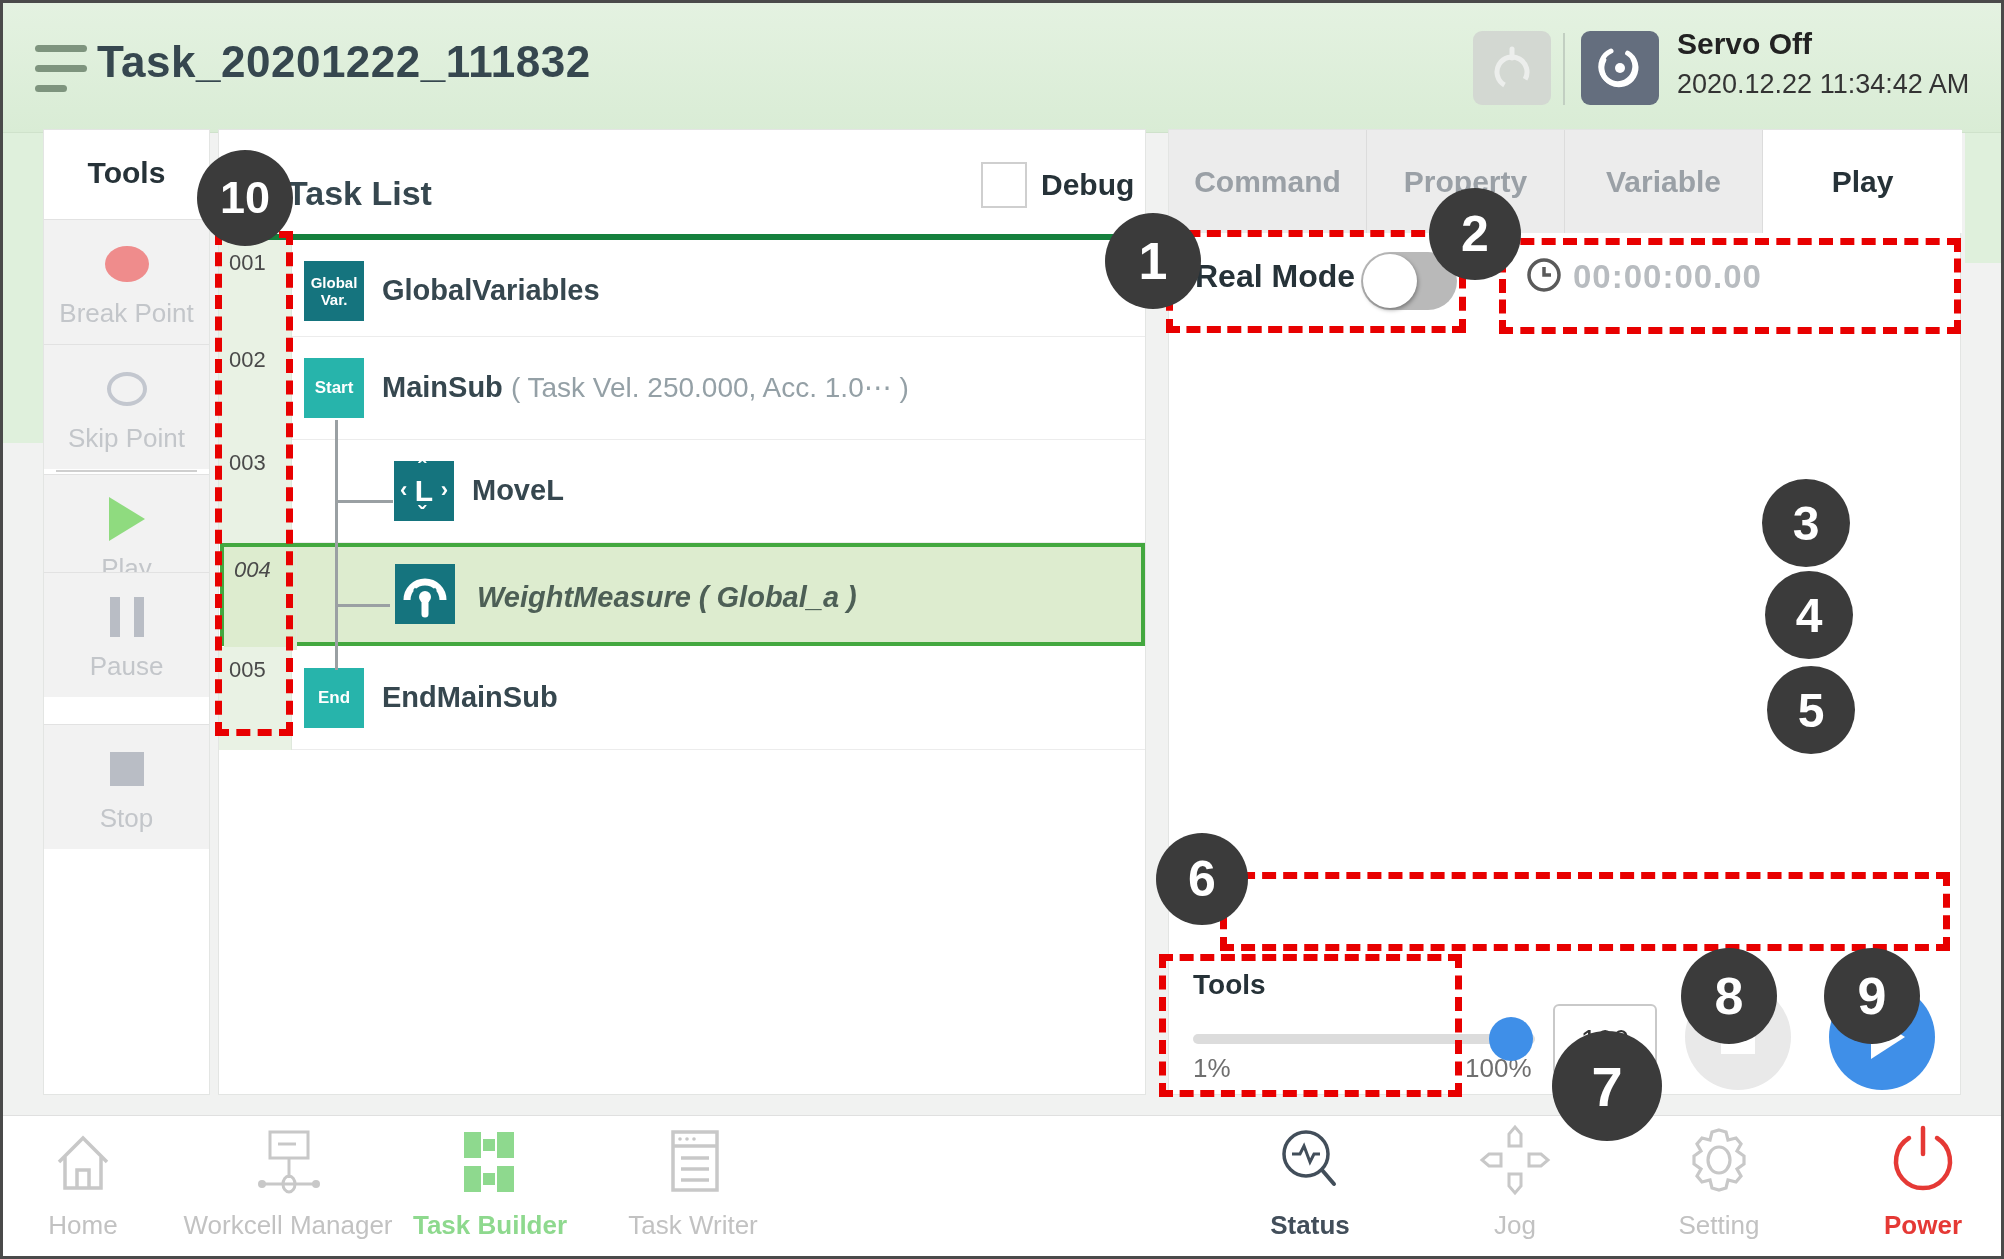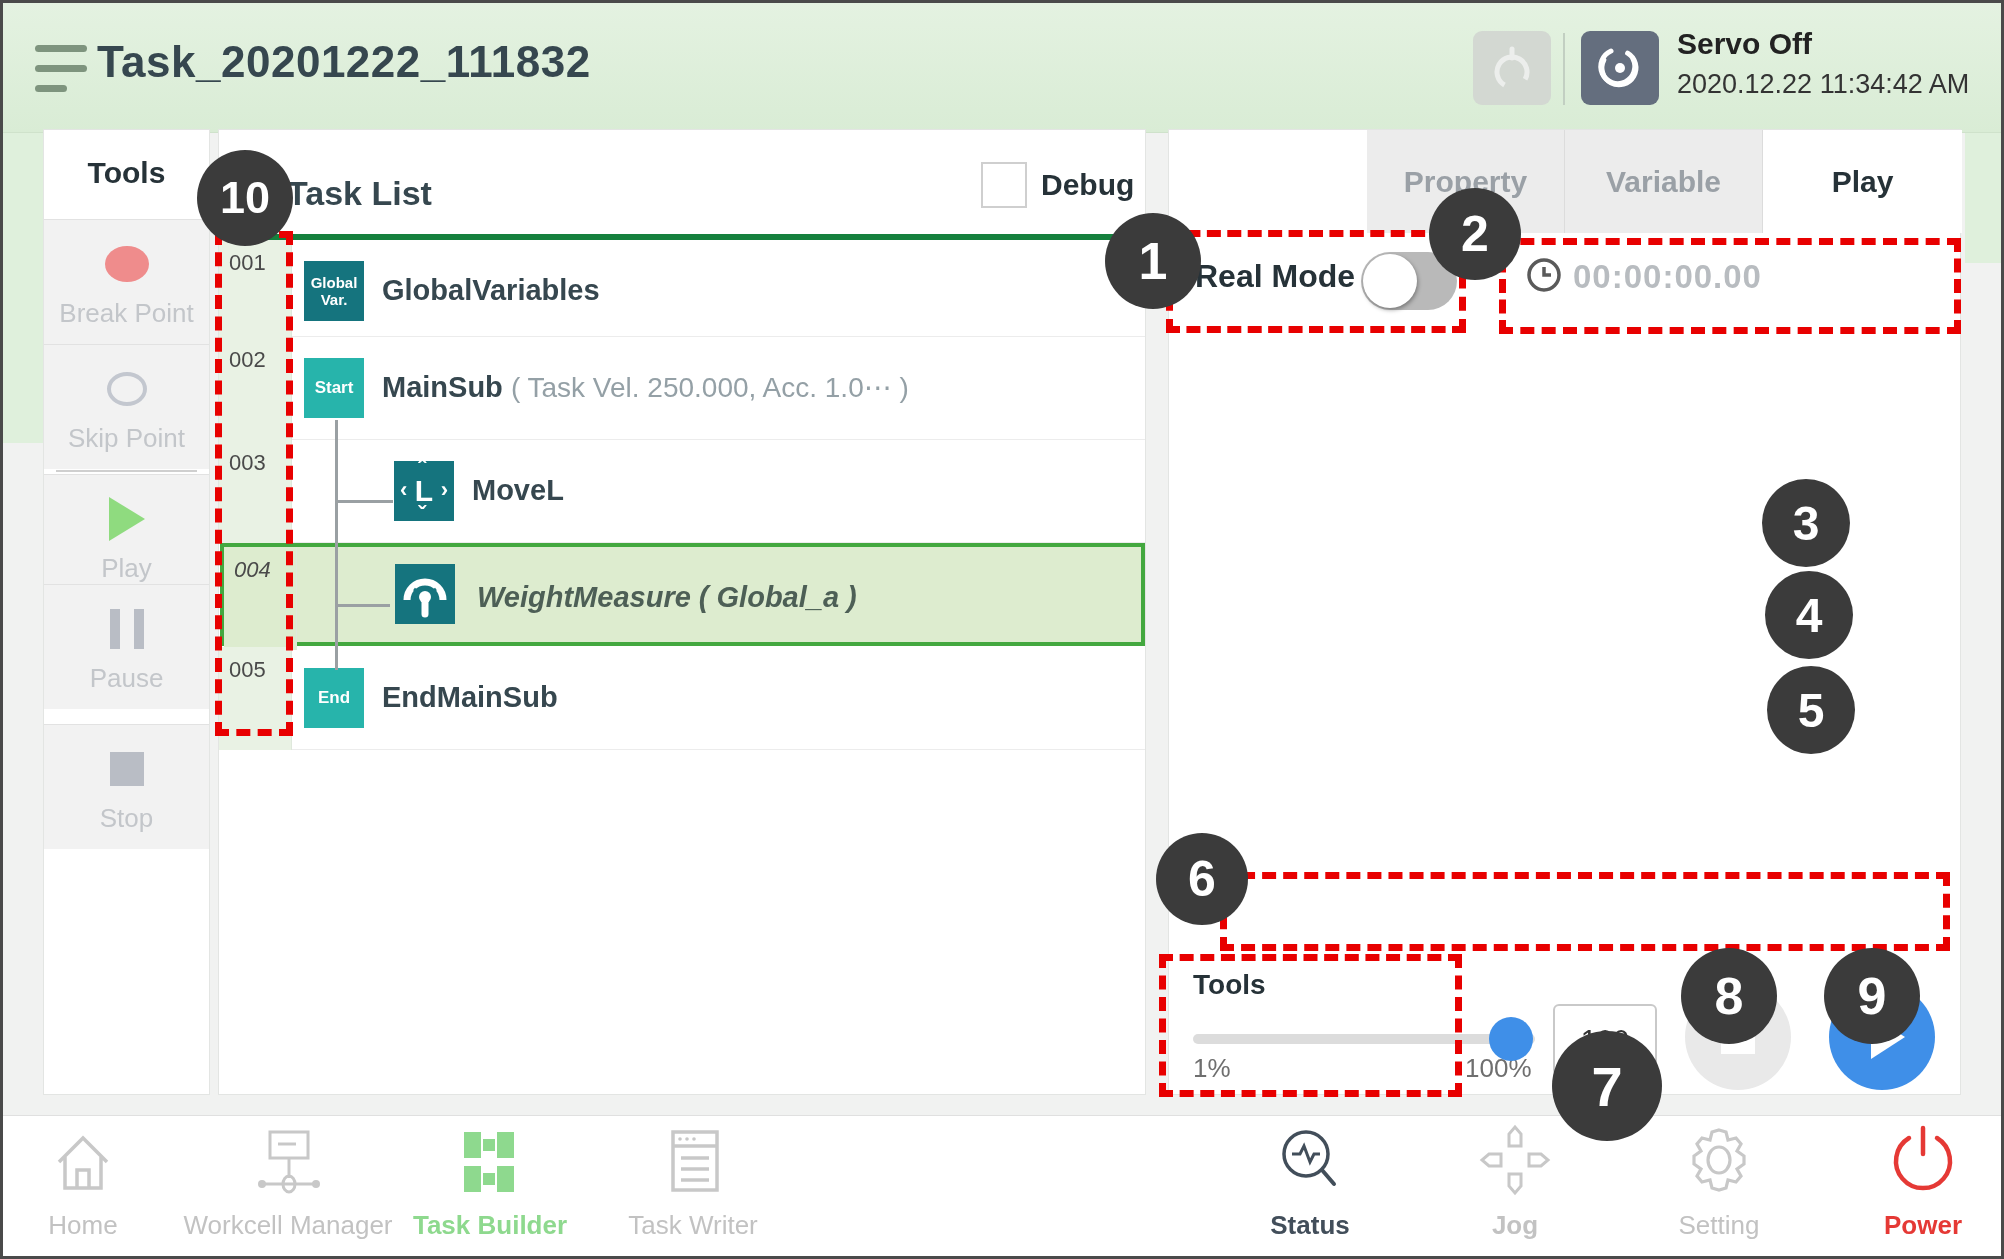--- a/index.html
+++ b/index.html
@@ -118,21 +118,21 @@
       </div>
       <span class="lbl">Skip Point</span>
     </div>
     <div class="abs" style="top:340px;left:12px;width:141px;height:2px;background:#cfcfcf;"></div>
     <div class="abs tool-btn" style="top:344px;">
       <div class="tool-ic">
         <div style="width:0;height:0;border-left:36px solid #8fdb7f;border-top:22px solid transparent;border-bottom:22px solid transparent;"></div>
       </div>
       <span class="lbl">Play</span>
     </div>
-    <div class="abs tool-btn" style="top:442px;margin-top:12px;">
+    <div class="abs tool-btn" style="top:442px;">
       <div class="tool-ic">
         <div style="width:10px;height:40px;background:#b9bdc5;margin-right:14px;"></div>
         <div style="width:10px;height:40px;background:#b9bdc5;"></div>
       </div>
       <span class="lbl">Pause</span>
     </div>
     <div class="abs tool-btn" style="top:594px;">
       <div class="tool-ic">
         <div style="width:34px;height:34px;background:#b9bdc5;"></div>
       </div>
@@ -199,20 +199,23 @@
       <div class="rowlbl" style="left:163px;">EndMainSub</div>
     </div>
 
     <div class="abs treeline" style="left:116px;top:290px;width:3px;height:250px;"></div>
     <div class="abs treeline" style="left:116px;top:370px;width:58px;height:3px;"></div>
     <div class="abs treeline" style="left:116px;top:474px;width:55px;height:3px;"></div>
   </div>
 
   <div class="abs panel" style="left:1165px;top:126px;width:793px;height:966px;">
 
+    <div class="abs tab" style="left:0;width:198px;">
+        <span>Command</span>
+      </div>
     <div class="abs tab" style="left:198px;width:198px;">
         <span>Property</span>
       </div>
     <div class="abs tab" style="left:396px;width:198px;">
         <span>Variable</span>
       </div>
     <div class="abs tab active" style="left:594px;width:199px;">
         <span>Play</span>
       </div>
 
@@ -455,21 +458,21 @@
     <div class="abs nav-it" style="left:1207px;">
       <div class="nav-ic">
         <svg width="80" height="80" viewBox="0 0 80 80">
           <circle cx="36" cy="34" r="22" fill="none" stroke="#424e5a" stroke-width="3.5"></circle>
           <polyline points="22,34 30,34 34,26 40,42 44,34 50,34" fill="none" stroke="#424e5a" stroke-width="3"></polyline>
           <line x1="52" y1="50" x2="64" y2="64" stroke="#424e5a" stroke-width="4" stroke-linecap="round"></line>
         </svg>
       </div>
       <div class="nav-lbl dark">Status</div>
     </div>
-    <div class="abs nav-it" style="left:1412px;font-weight:bold;">
+    <div class="abs nav-it" style="left:1412px;">
       <div class="nav-ic">
         <svg width="80" height="80" viewBox="0 0 80 80">
           <g fill="none" stroke="#c8c8c8" stroke-width="3">
             <path d="M34,26 V14 L40,7 L46,14 V26 Z"></path>
             <path d="M34,54 V66 L40,73 L46,66 V54 Z"></path>
             <path d="M26,34 H14 L7,40 L14,46 H26 Z"></path>
             <path d="M54,34 H66 L73,40 L66,46 H54 Z"></path>
           </g>
         </svg>
       </div>

